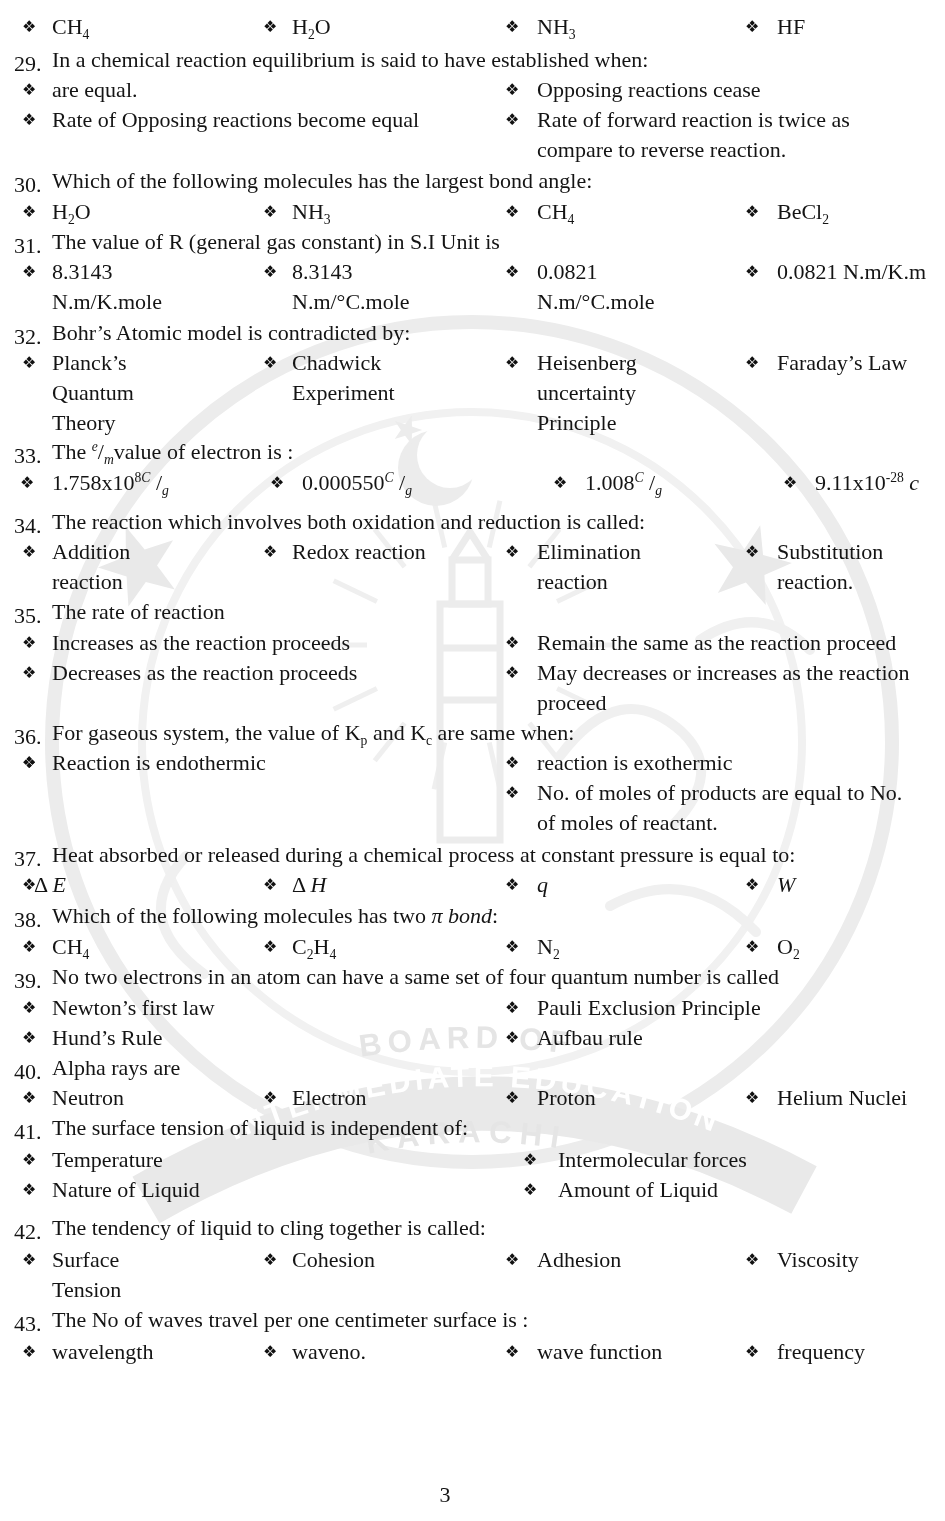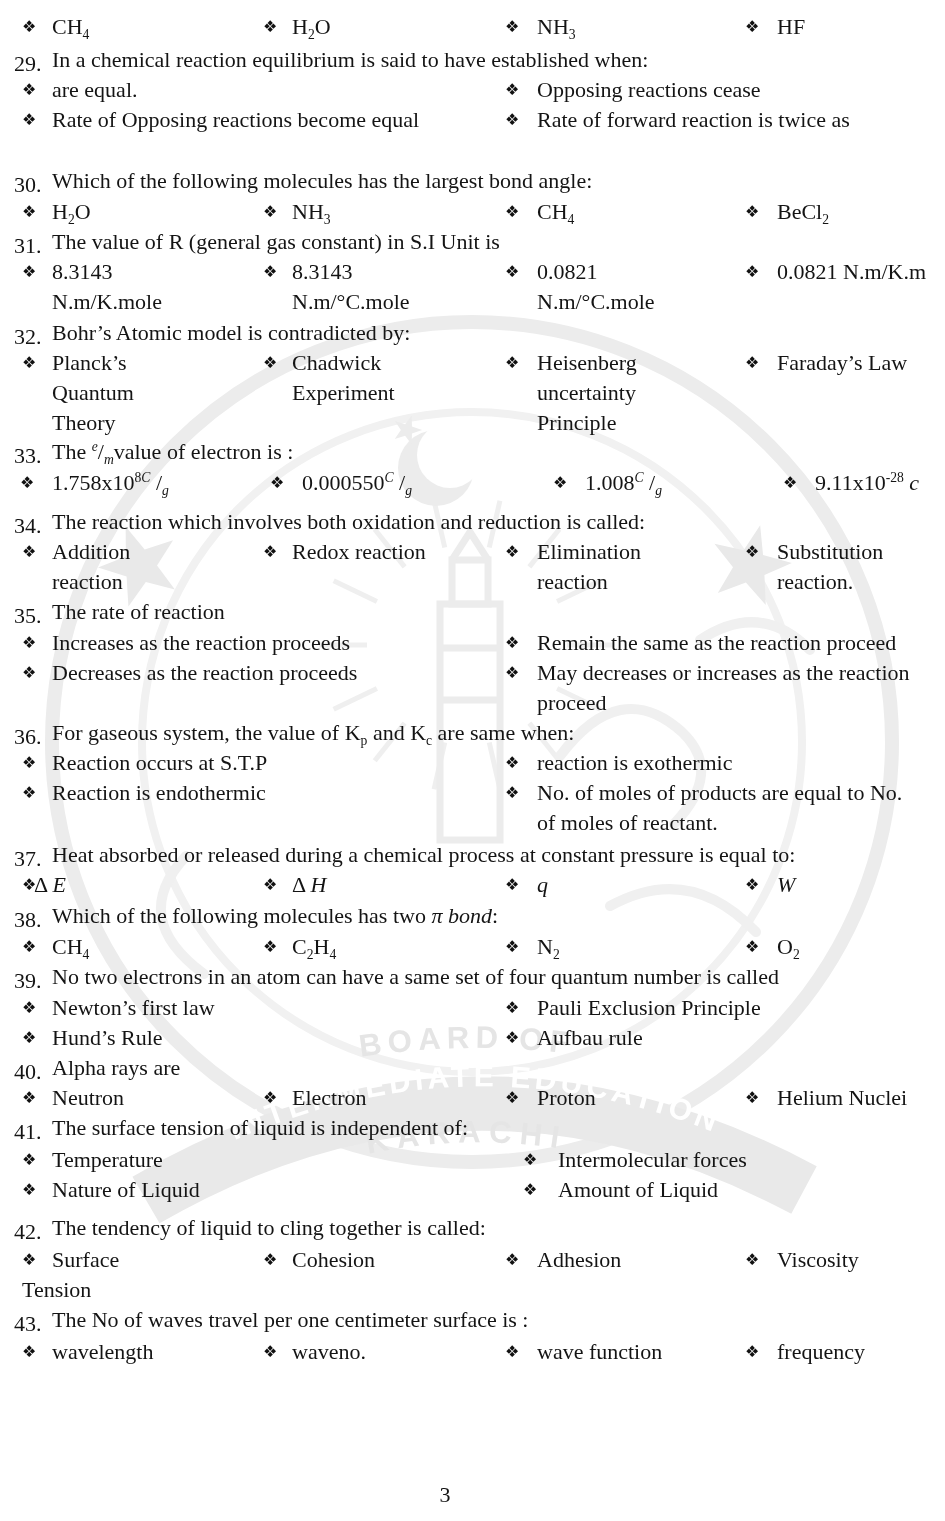--- a/index.html
+++ b/index.html
@@ -127,20 +127,21 @@
         </div>
       </div>
       <div class="col" style="left: 505px;">
         <div class="opt">
           <span class="bullet">❖</span>
           <div class="line" style="margin-left: 32px;">Opposing reactions cease</div>
         </div>
         <div class="opt">
           <span class="bullet">❖</span>
           <div class="line" style="margin-left: 32px;">Rate of forward reaction is twice as</div>
+          <div class="line" style="margin-left: 32px;">compare to reverse reaction.</div>
         </div>
       </div>
     </div>
     <div class="row" style="top: 166px;">
       <span class="qnum">30.</span>
       <span class="qtext">Which of the following molecules has the largest bond angle:</span>
     </div>
     <div class="row" style="top: 197px;">
       <div class="col" style="left: 22px;">
         <div class="opt">
@@ -326,21 +327,20 @@
       </div>
     </div>
     <div class="row" style="top: 718px;">
       <span class="qnum">36.</span>
       <span class="qtext">For gaseous system, the value of K<sub>p</sub> and K<sub>c</sub> are same when:</span>
     </div>
     <div class="row" style="top: 748px;">
       <div class="col" style="left: 22px;">
         <div class="opt">
           <span class="bullet">❖</span>
-          <div class="line" style="margin-left: 30px;">Reaction occurs at S.T.P</div>
         </div>
         <div class="opt">
           <span class="bullet">❖</span>
           <div class="line" style="margin-left: 30px;">Reaction is endothermic</div>
         </div>
       </div>
       <div class="col" style="left: 505px;">
         <div class="opt">
           <span class="bullet">❖</span>
           <div class="line" style="margin-left: 32px;">reaction is exothermic</div>
@@ -496,21 +496,21 @@
     </div>
     <div class="row" style="top: 1213px;">
       <span class="qnum">42.</span>
       <span class="qtext">The tendency of liquid to cling together is called:</span>
     </div>
     <div class="row" style="top: 1245px;">
       <div class="col" style="left: 22px;">
         <div class="opt">
           <span class="bullet">❖</span>
           <div class="line" style="margin-left: 30px;">Surface</div>
-          <div class="line" style="">Tension</div>
+          <div class="line" style="margin-left: 30px;">Tension</div>
         </div>
       </div>
       <div class="col" style="left: 263px;">
         <div class="opt">
           <span class="bullet">❖</span>
           <div class="line" style="margin-left: 29px;">Cohesion</div>
         </div>
       </div>
       <div class="col" style="left: 505px;">
         <div class="opt">

